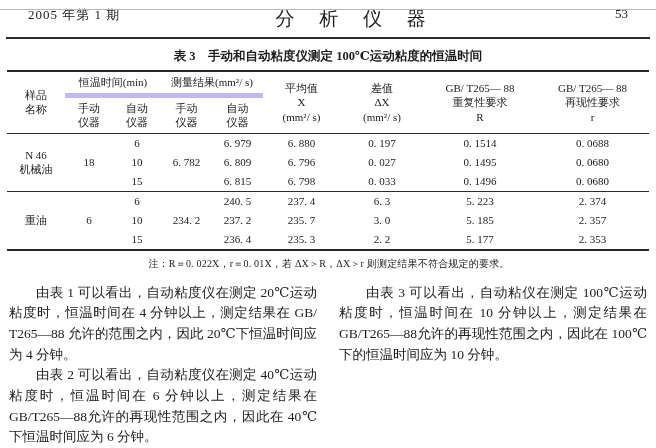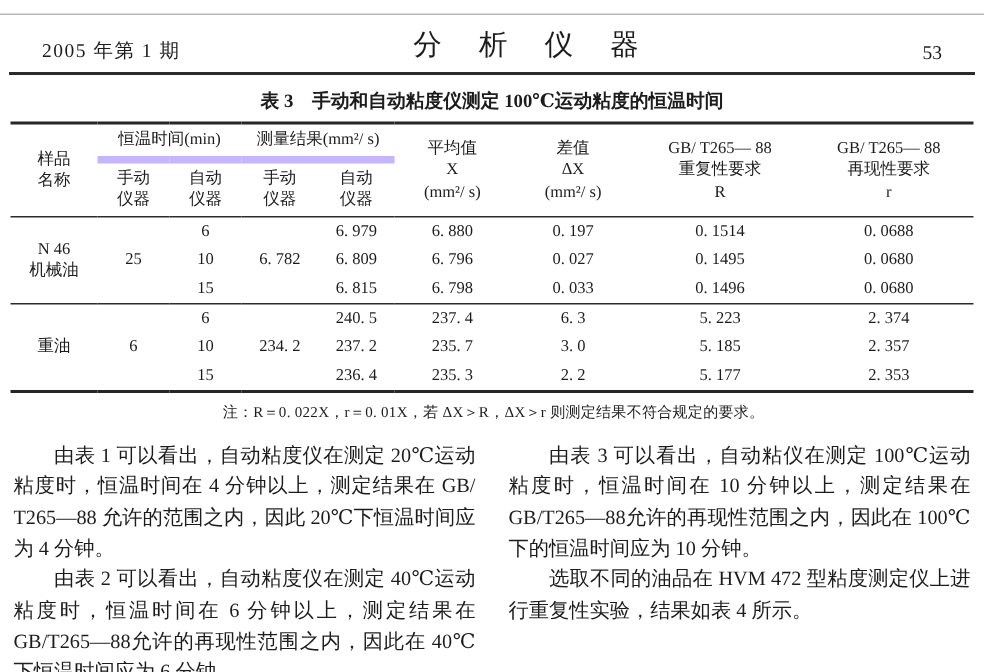--- a/index.html
+++ b/index.html
@@ -3,22 +3,22 @@
 <meta charset="utf-8">
 <style>
   html,body{margin:0;padding:0;}
   .page{
     width:656px;height:448px;background:#ffffff;position:relative;
     font-family:"Liberation Serif","DejaVu Serif",serif;color:#1c1c1c;
     overflow:hidden;
   }
   .topline{position:absolute;top:9px;left:0;width:656px;border-top:1px solid #b9b9b9;height:0;}
   .running-head{
-    display:flex;justify-content:space-between;align-items:flex-end;
-    margin:0 6px;padding:17px 22px 5px 22px;border-bottom:2px solid #2b2b2b;
+    display:flex;justify-content:space-between;align-items:flex-start;
+    margin:0 6px;padding:6px 22px 5px 22px;border-bottom:2px solid #2b2b2b;
   }
   .issue{font-size:13px;letter-spacing:1px;}
   .journal{font-size:19px;letter-spacing:10px;font-weight:400;}
   .pageno{font-size:13px;margin-left:24px;}
   .table-title{text-align:center;font-weight:bold;font-size:12.5px;margin:9px 0 5px 0;}
   table.data{
     width:642px;margin:0 auto;border-collapse:collapse;table-layout:fixed;
     font-size:11px;border-top:2px solid #262626;border-bottom:2px solid #262626;
   }
   table.data th,table.data td{
@@ -89,21 +89,21 @@
         <th class="hb">手动
 仪器</th>
         <th class="hb">自动
 仪器</th>
       </tr>
     </thead>
     <tbody>
       <tr>
         <td rowspan="3">N 46
 机械油</td>
-        <td rowspan="3">25</td>
+        <td rowspan="3">18</td>
         <td>6</td>
         <td rowspan="3">6. 782</td>
         <td>6. 979</td>
         <td>6. 880</td>
         <td>0. 197</td>
         <td>0. 1514</td>
         <td>0. 0688</td>
       </tr>
       <tr>
         <td>10</td>
@@ -153,16 +153,15 @@
 
   <div class="table-note">注：R＝0. 022X，r＝0. 01X，若 ΔX＞R，ΔX＞r 则测定结果不符合规定的要求。</div>
 
   <div class="columns">
     <div class="col">
       <p>由表 1 可以看出，自动粘度仪在测定 20℃运动粘度时，恒温时间在 4 分钟以上，测定结果在 GB/ T265—88 允许的范围之内，因此 20℃下恒温时间应为 4 分钟。</p>
       <p>由表 2 可以看出，自动粘度仪在测定 40℃运动粘度时，恒温时间在 6 分钟以上，测定结果在 GB/T265—88允许的再现性范围之内，因此在 40℃下恒温时间应为 6 分钟。</p>
     </div>
     <div class="col">
       <p>由表 3 可以看出，自动粘仪在测定 100℃运动粘度时，恒温时间在 10 分钟以上，测定结果在 GB/T265—88允许的再现性范围之内，因此在 100℃下的恒温时间应为 10 分钟。</p>
-      <p>选取不同的油品在 HVM 472 型粘度测定仪上进行重复性实验，结果如表 4 所示。</p>
     </div>
   </div>
 </div>
 
 </body></html>

